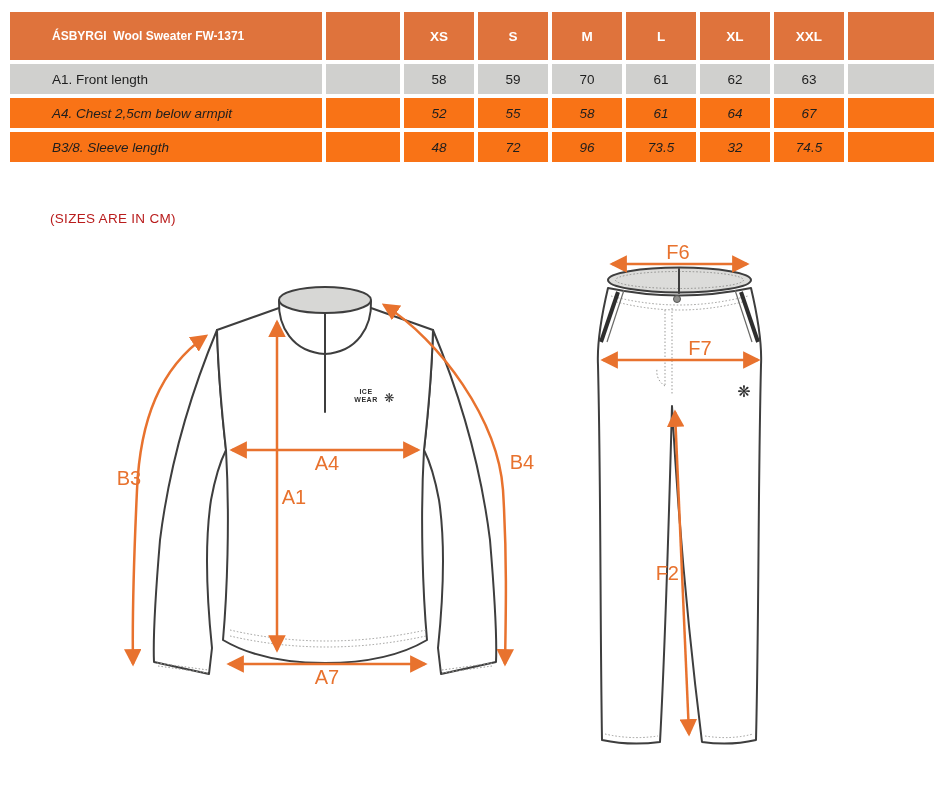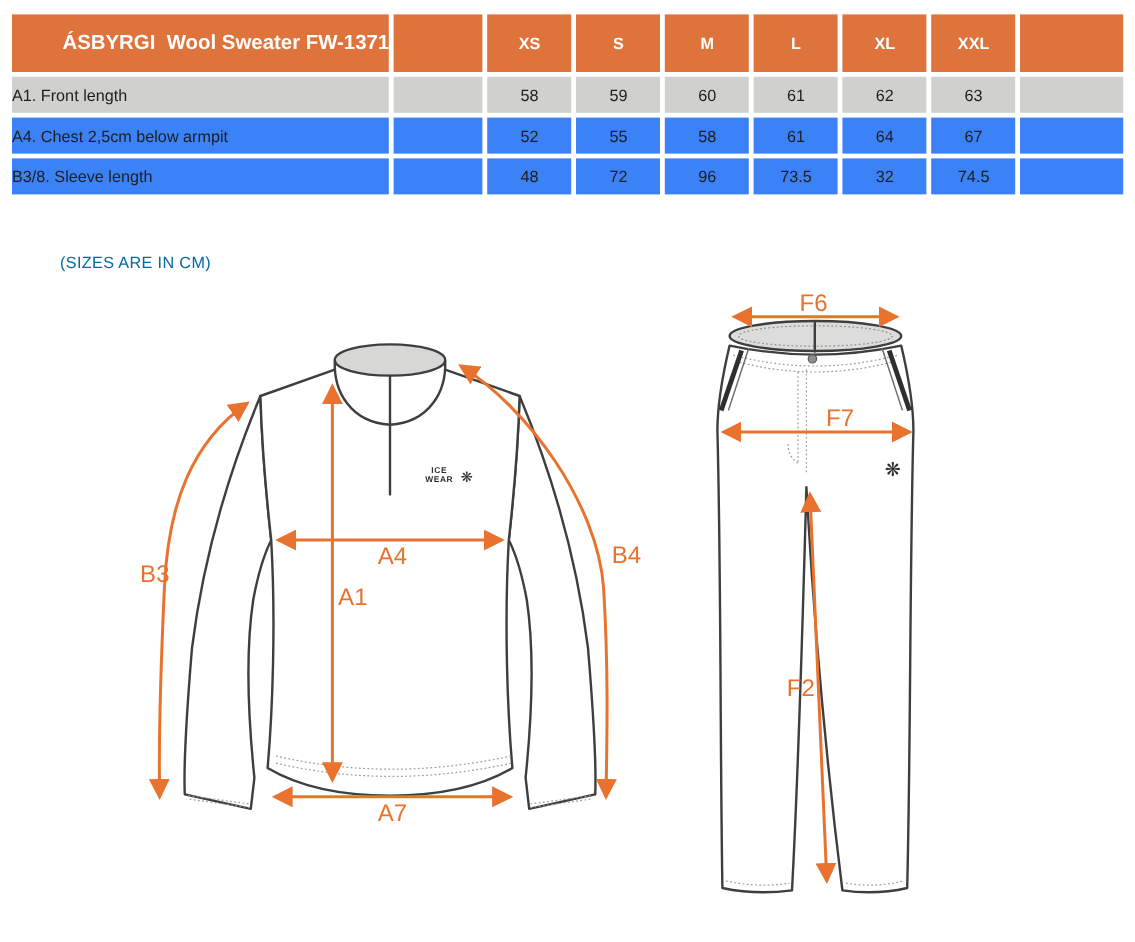--- a/index.html
+++ b/index.html
@@ -13,30 +13,30 @@
     border-collapse:separate;border-spacing:4px;table-layout:fixed;
   }
   table.size-table th, table.size-table td{
     font-size:13.5px;color:#1E1E1E;text-align:center;vertical-align:middle;
     padding:0;overflow:hidden;white-space:pre;
   }
   table.size-table thead th{
     background:#DF733C;color:#ffffff;font-weight:bold;height:48px;
   }
   table.size-table thead th.title-cell{
-    text-align:left;padding-left:42px;font-size:17px;
+    text-align:left;padding-left:42px;font-size:12px;
   }
   table.size-table tbody td{height:30px;}
   table.size-table tbody tr.row-dark td{background:#D0D0CE;}
-  table.size-table tbody tr.row-light td{background:#3b82f6;}
-  table.size-table tbody td.label-cell{text-align:left;}
+  table.size-table tbody tr.row-light td{background:#f97316;font-style:italic;}
+  table.size-table tbody td.label-cell{text-align:left;padding-left:42px;}
   
   .units-note{
     position:absolute;left:50px;top:211px;
-    font-size:13.5px;letter-spacing:.3px;color:#0369a1;
+    font-size:13.5px;letter-spacing:.3px;color:#b91c1c;
   }
   
   svg.diagrams{position:absolute;left:0;top:0;}
   .garment{fill:#ffffff;stroke:#3E3E3E;stroke-width:2;stroke-linejoin:round;stroke-linecap:round;}
   .garment-line{fill:none;stroke:#3E3E3E;stroke-width:2;stroke-linecap:round;}
   .stitch{fill:none;stroke:#9B9B99;stroke-width:1;stroke-dasharray:1.5 2;}
   .arrow{fill:none;stroke:#E8722E;stroke-width:2.5;}
   .dim-label{fill:#E8722E;font-family:"Liberation Sans",sans-serif;font-size:20px;}
   .logo-text{fill:#2E2E2E;font-family:"Liberation Sans",sans-serif;font-weight:bold;}
   .mark{fill:#2E2E2E;font-family:"DejaVu Sans",sans-serif;}
@@ -70,21 +70,21 @@
         <th>XXL</th>
         <th></th>
       </tr>
     </thead>
     <tbody>
       <tr class="row-dark">
         <td class="label-cell">A1. Front length</td>
         <td></td>
         <td>58</td>
         <td>59</td>
-        <td>60</td>
+        <td>70</td>
         <td>61</td>
         <td>62</td>
         <td>63</td>
         <td></td>
       </tr>
       <tr class="row-light">
         <td class="label-cell">A4. Chest 2,5cm below armpit</td>
         <td></td>
         <td>52</td>
         <td>55</td>

